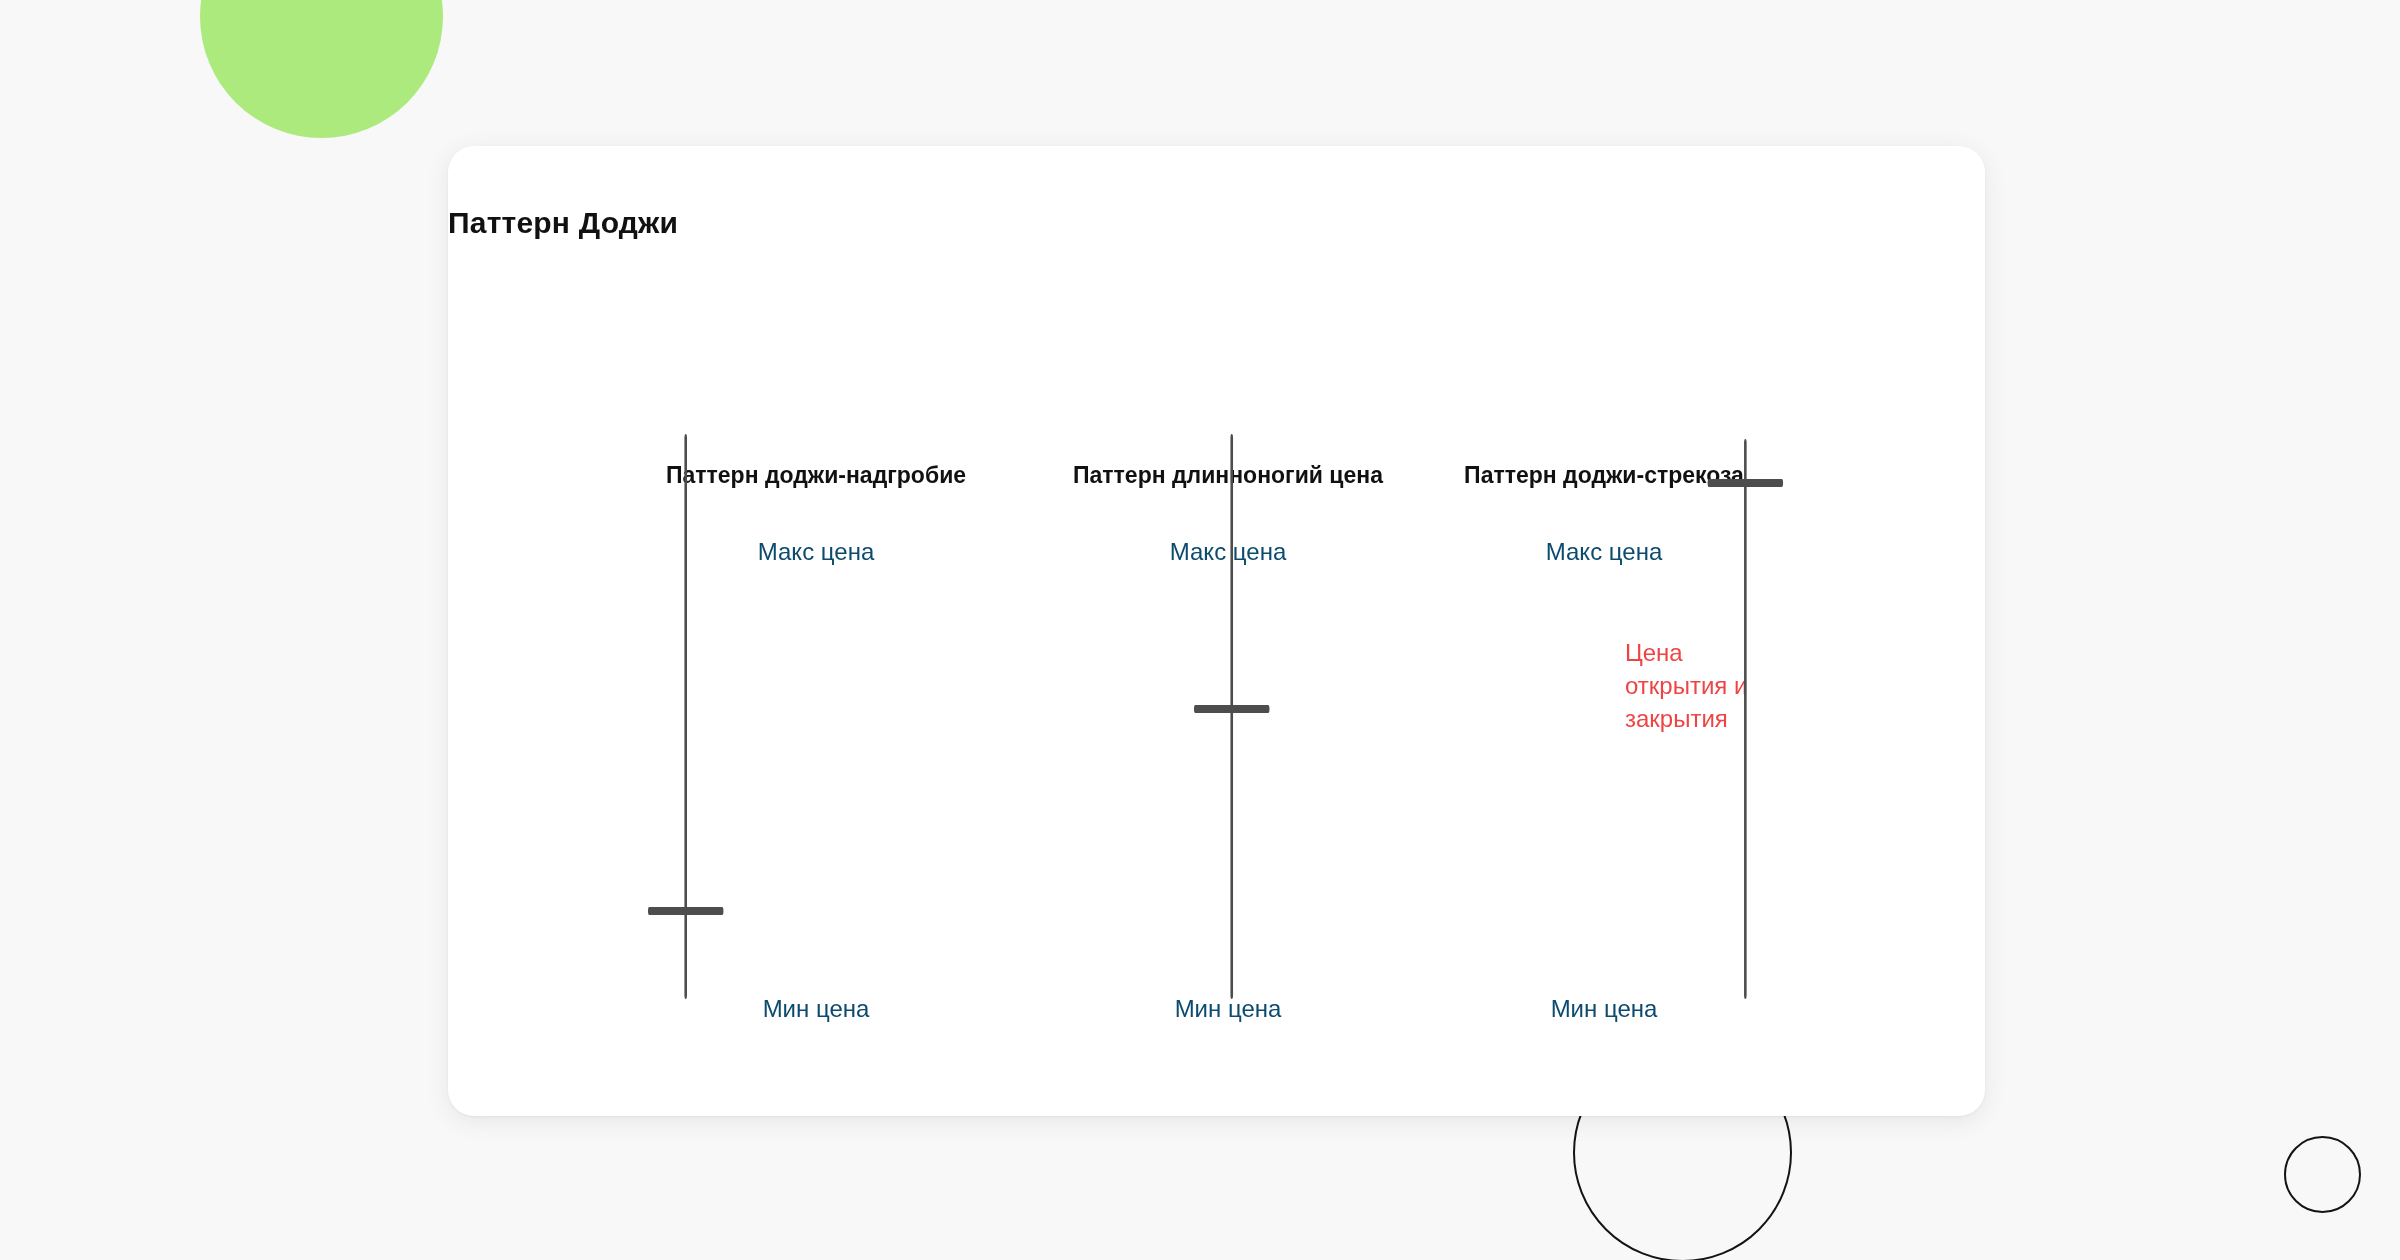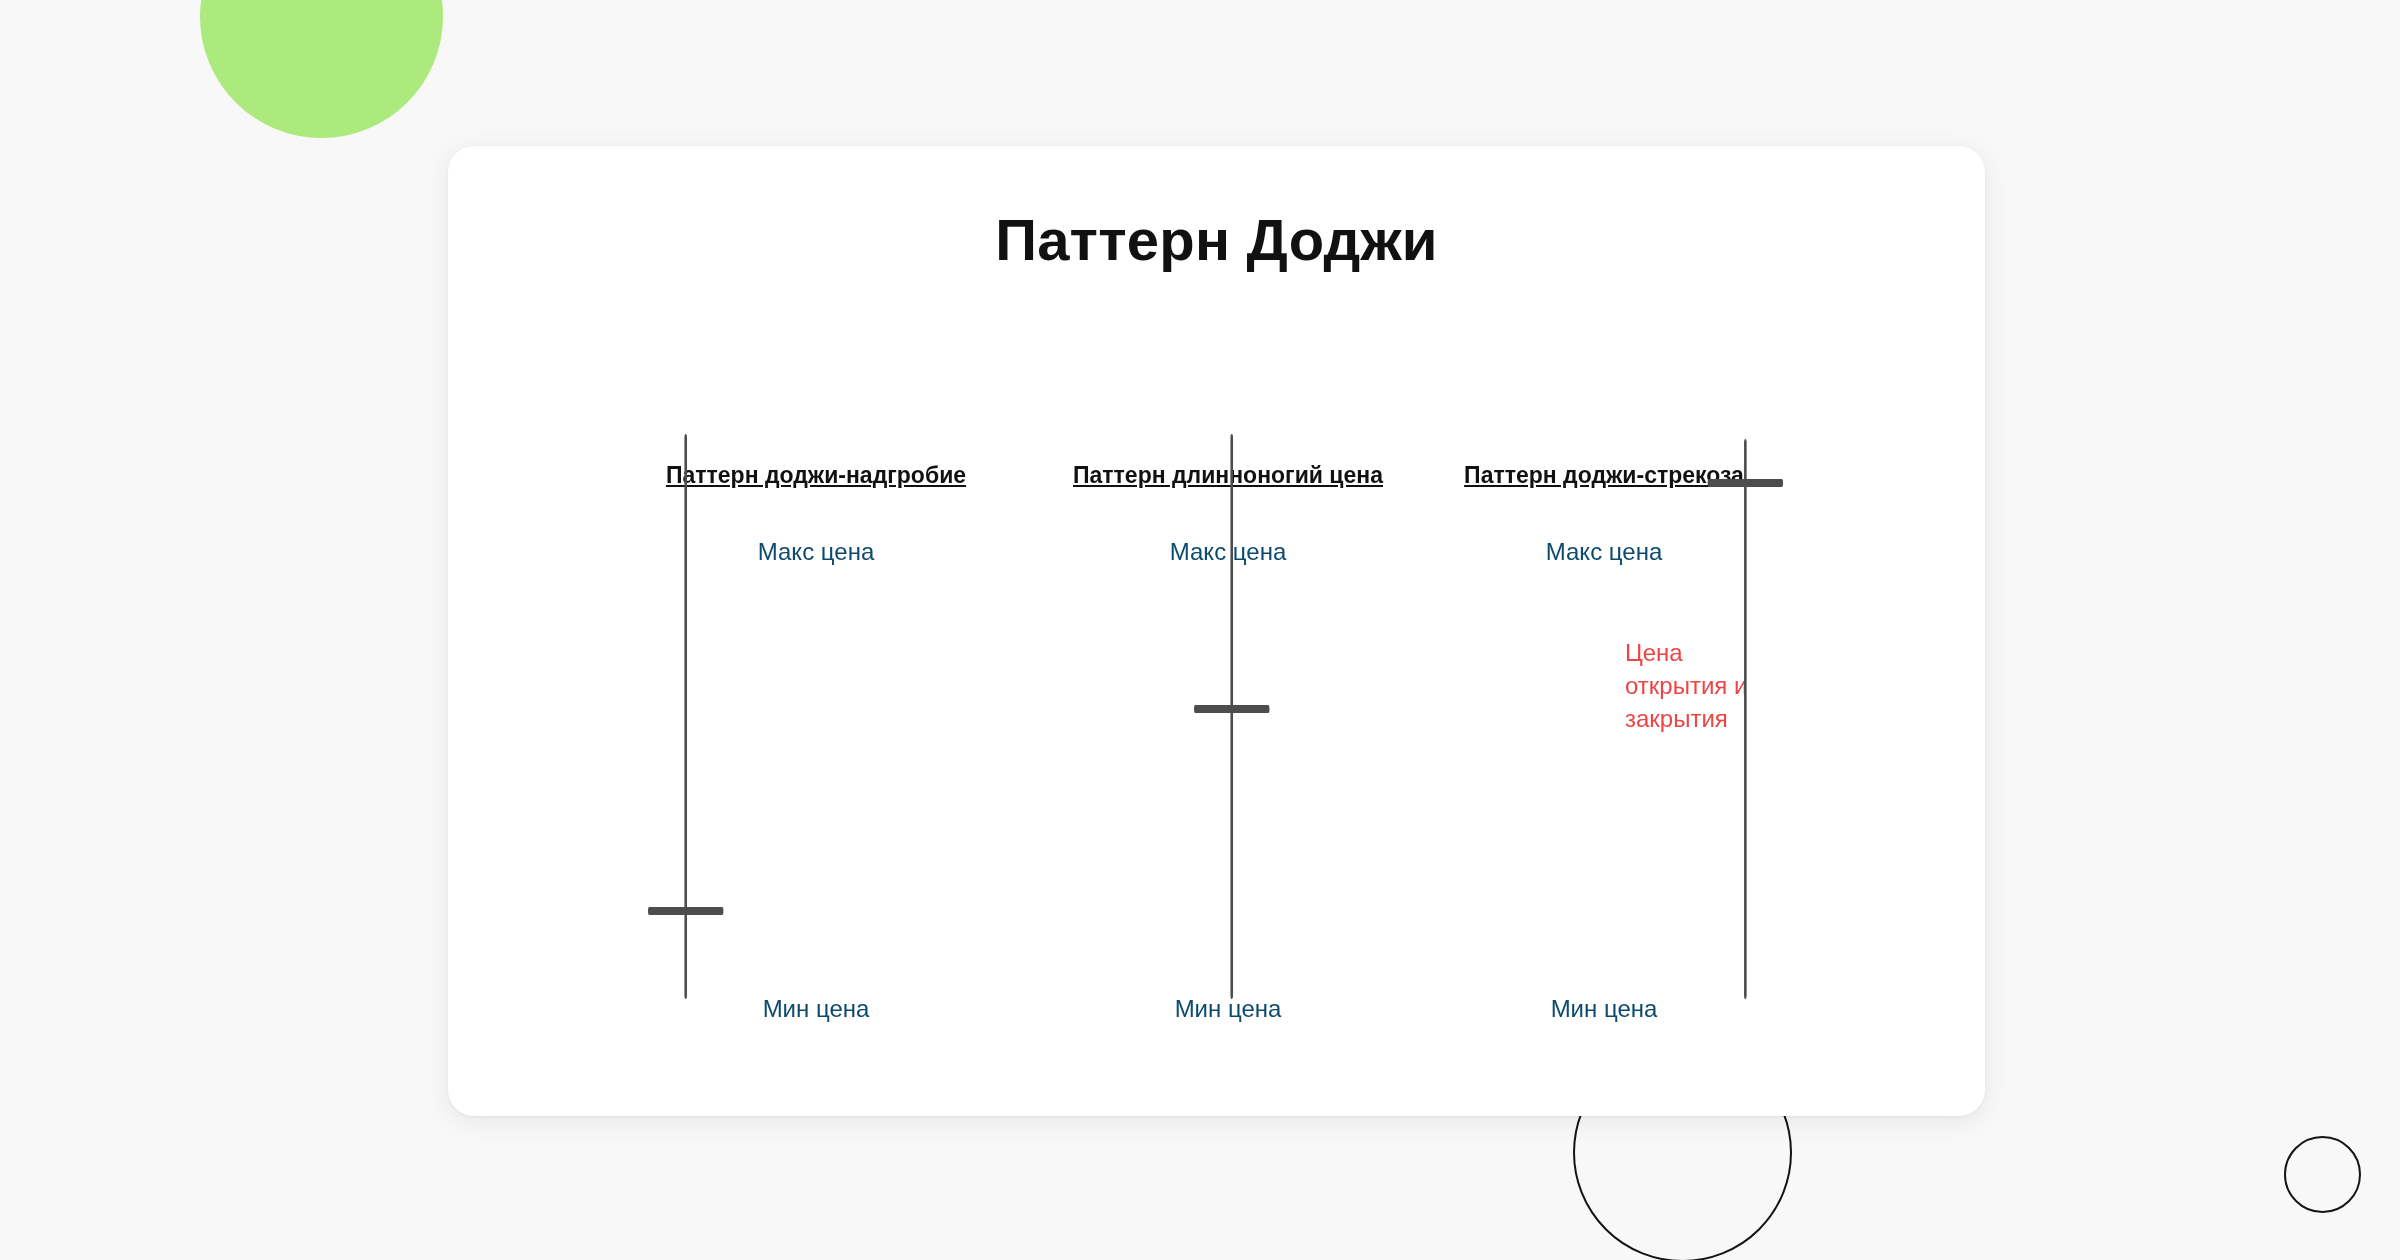--- a/index.html
+++ b/index.html
@@ -63,22 +63,21 @@
     box-shadow: 0 5px 26px rgba(0, 0, 0, 0.075),
                 0 1px 3px rgba(0, 0, 0, 0.05);
     overflow: hidden;
   }
 
   .card-title {
     position: absolute;
     top: 60px;
     left: 0;
     width: 100%;
-    text-align: center;
-    font-size: 58px;
+    font-size: 30px;
     font-weight: 700;
     color: #111111;
     letter-spacing: 0.2px;
   }
 
   
   .diagram {
     position: absolute;
     inset: 0;
   }
@@ -91,21 +90,20 @@
 
   .panel-title {
     position: absolute;
     top: 316px;
     left: 50%;
     transform: translateX(-50%);
     white-space: nowrap;
     font-size: 23px;
     font-weight: 700;
     color: #111111;
-    text-decoration: underline;
   }
 
   .cap-label {
     position: absolute;
     left: 50%;
     transform: translateX(-50%);
     white-space: nowrap;
     font-size: 24px;
     font-weight: 400;
     color: #0c4a6e;

